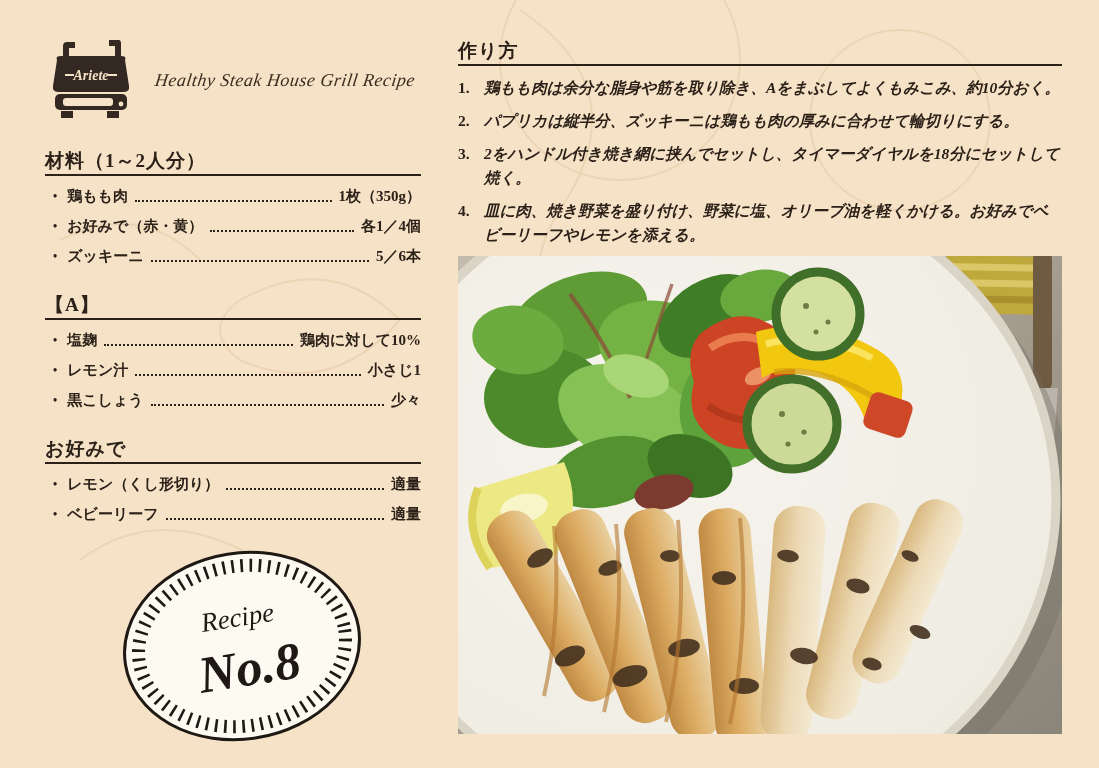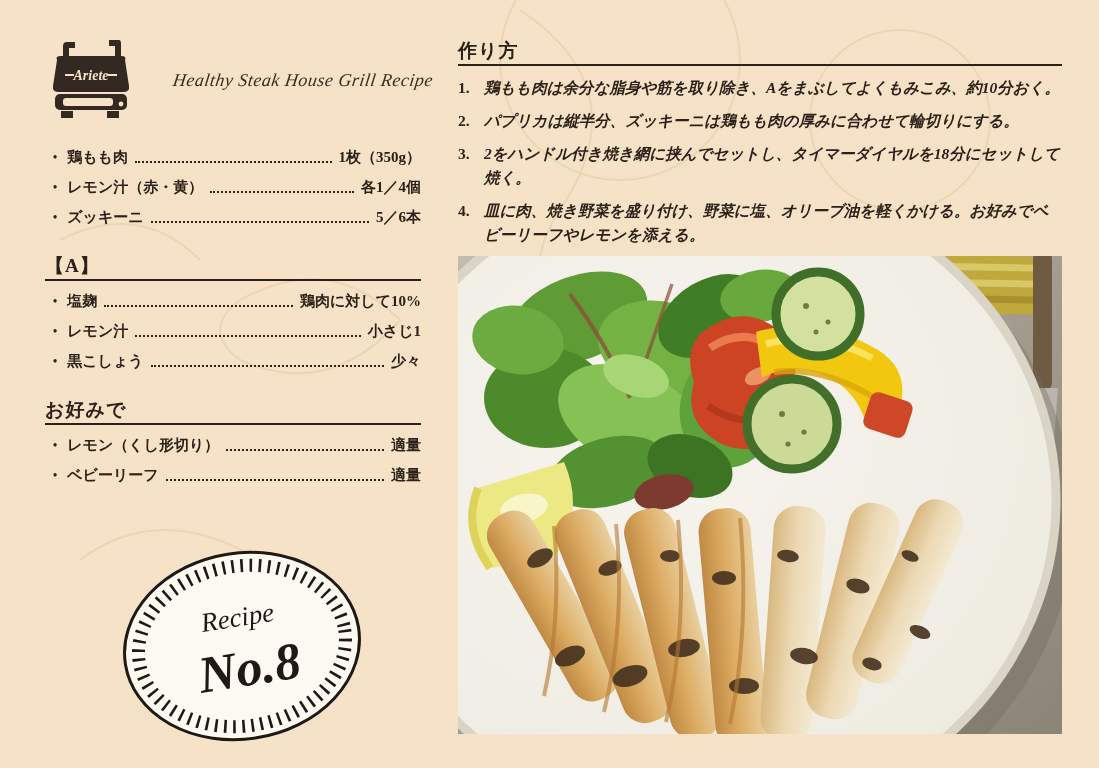--- a/index.html
+++ b/index.html
@@ -11,21 +11,21 @@
     background:var(--page_bg);
     font-family:"Liberation Serif","DejaVu Serif",serif;
     color:var(--ink);
     position:relative;
   }
   .watermark{position:absolute;inset:0;z-index:0;pointer-events:none;}
   .content{position:absolute;inset:0;z-index:1;}
 
   
   .left-col{position:absolute;left:45px;top:38px;width:376px;}
-  .brand-row{display:flex;align-items:center;gap:36px;height:84px;}
+  .brand-row{display:flex;align-items:center;gap:18px;height:84px;}
   .logo-svg{width:92px;height:84px;flex:0 0 auto;}
   .tagline{
     font-style:italic;font-size:18px;letter-spacing:.5px;
     color:#3a2c20;transform:skewX(-8deg);white-space:nowrap;
   }
   .recipe-title{
     margin-top:18px;font-size:35px;font-weight:700;letter-spacing:1px;
     color:#241c14;white-space:nowrap;
   }
   .section{margin-top:26px;}
@@ -98,30 +98,31 @@
         <circle cx="76" cy="66" r="2.4" fill="#f6e2c6"></circle>
 
         <rect x="16" y="73" width="12" height="7" fill="#332822"></rect>
         <rect x="62" y="73" width="12" height="7" fill="#332822"></rect>
       </svg>
       <div class="tagline">Healthy Steak House Grill Recipe</div>
     </div>
 
 
     <div class="section">
+      <div class="section-heading">材料（1～2人分）</div>
       <div class="ing-list">
         <div class="ing-row">
           <span class="bullet">•</span>
           <span class="ing-name">鶏もも肉</span>
           <span class="dots"></span>
           <span class="ing-amount">1枚（350g）</span>
         </div>
         <div class="ing-row">
           <span class="bullet">•</span>
-          <span class="ing-name">レモン汁（赤・黄）</span>
+          <span class="ing-name">お好みで（赤・黄）</span>
           <span class="dots"></span>
           <span class="ing-amount">各1／4個</span>
         </div>
         <div class="ing-row">
           <span class="bullet">•</span>
           <span class="ing-name">ズッキーニ</span>
           <span class="dots"></span>
           <span class="ing-amount">5／6本</span>
         </div>
       </div>

